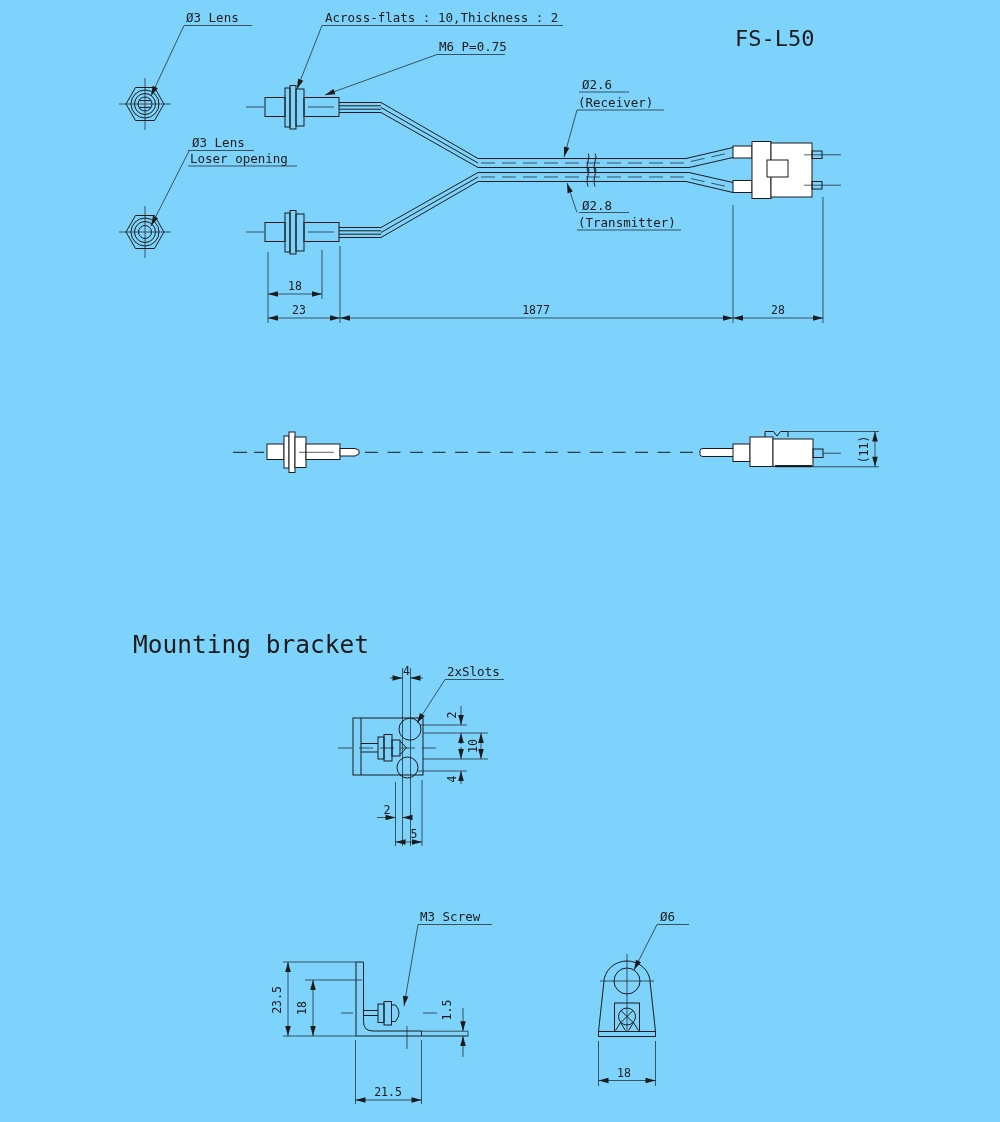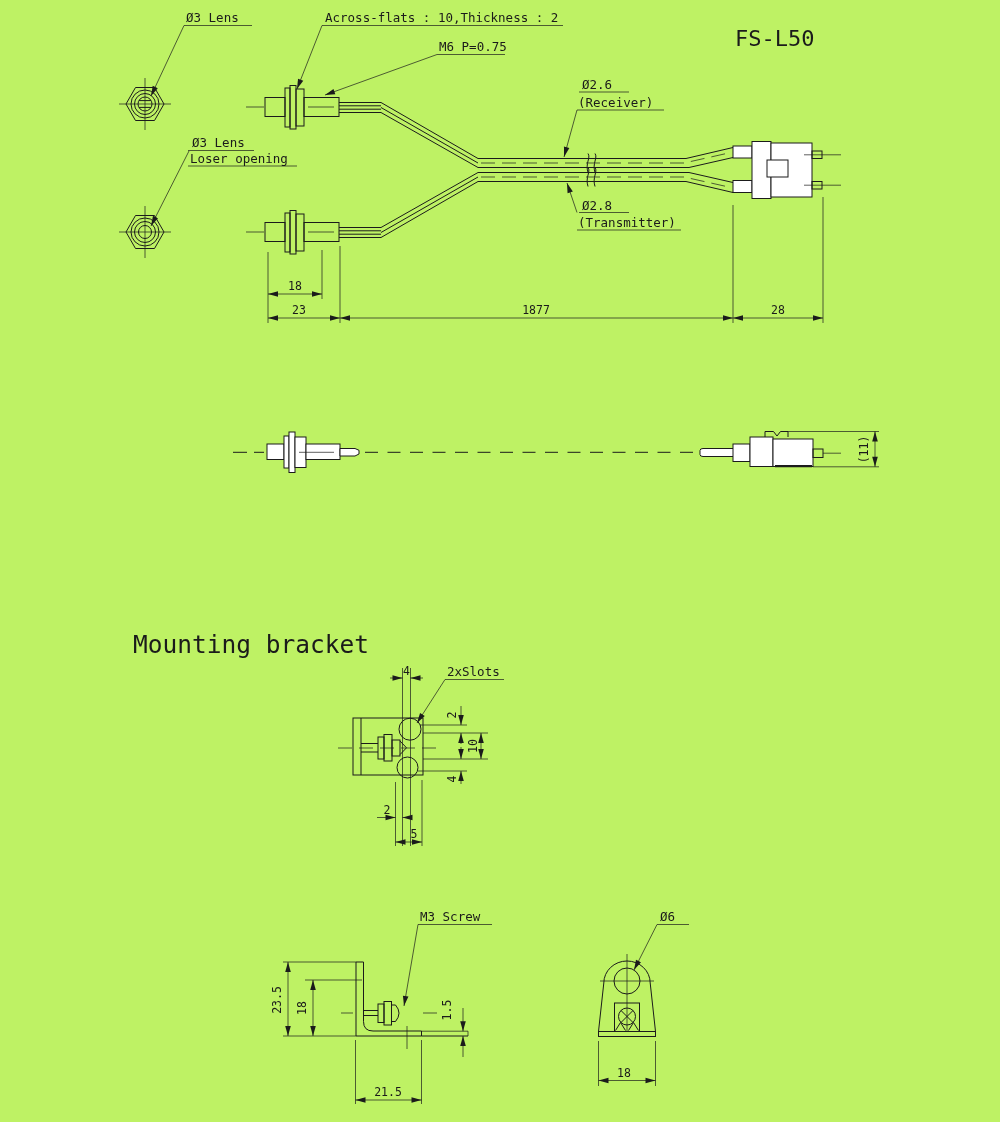--- a/index.html
+++ b/index.html
@@ -1,16 +1,16 @@
 <!DOCTYPE html>
 <html><head>
 <meta charset="utf-8">
 <style>
   html,body{margin:0;padding:0;background:#fff;}
-  .page{position:relative;width:1000px;height:1122px;background:#bef264;overflow:hidden;
+  .page{position:relative;width:1000px;height:1122px;background:#7dd3fc;overflow:hidden;
         font-family:"DejaVu Sans Mono","Liberation Mono",monospace;}
   svg{position:absolute;left:0;top:0;}
   svg text{fill:#1b1b1b;font-family:"DejaVu Sans Mono","Liberation Mono",monospace;}
   .ln{stroke:#1b1b1b;stroke-width:1;fill:none;}
   .fw{stroke:#1b1b1b;stroke-width:1;fill:#fff;}
   .thin{stroke:#1b1b1b;stroke-width:0.7;fill:none;}
   .cl{stroke:#1b1b1b;stroke-width:0.7;fill:none;stroke-dasharray:14 7;}
   .t{font-size:12.5px;}
   .d{font-size:11.5px;text-anchor:middle;}
   .big{font-size:22px;}

